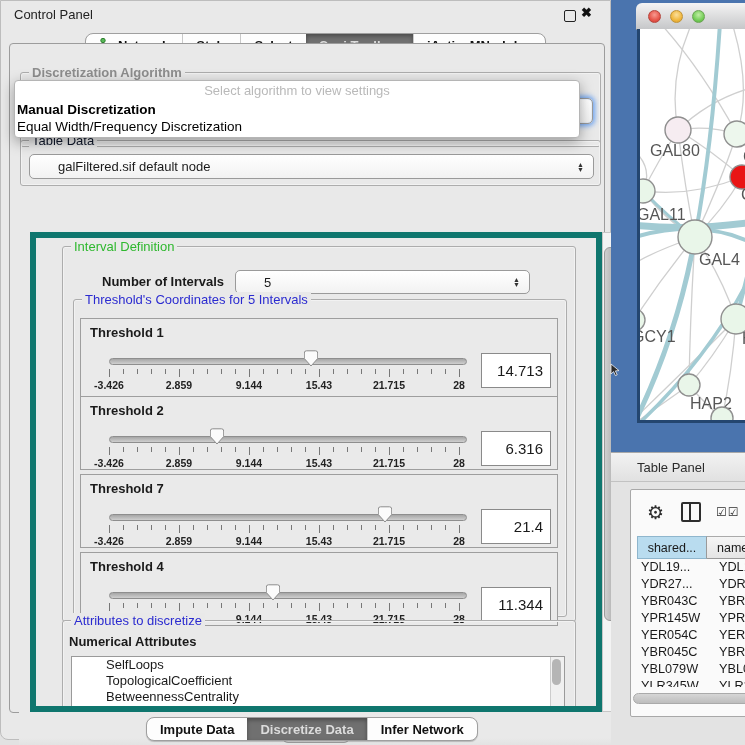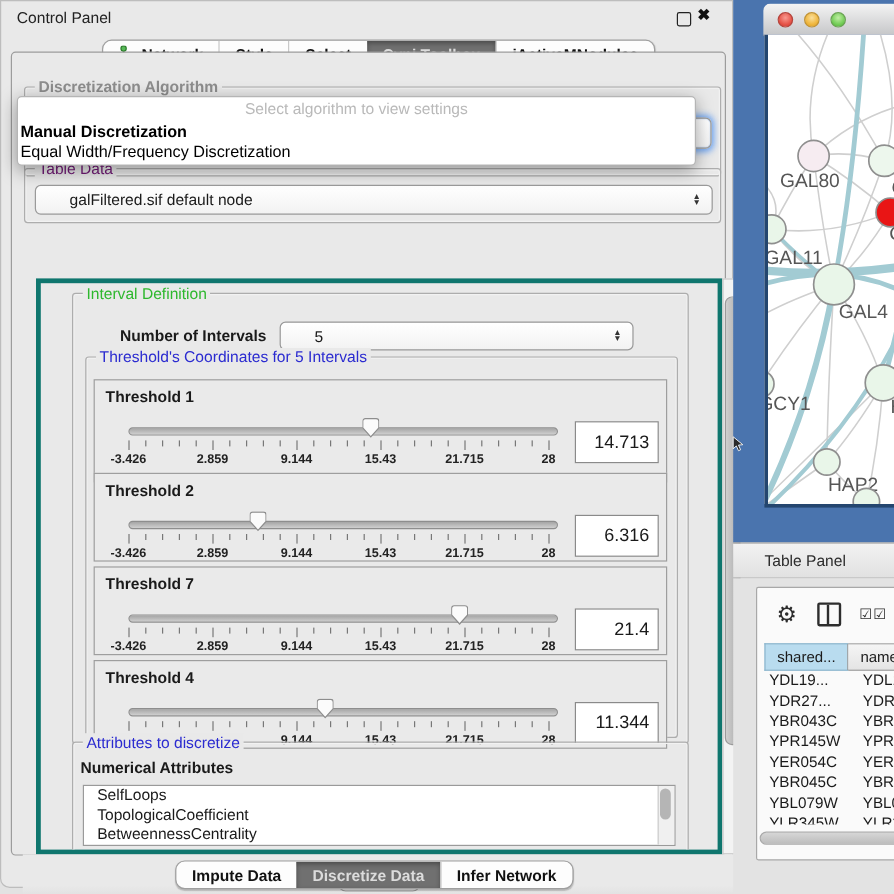--- a/index.html
+++ b/index.html
@@ -34,36 +34,36 @@
   .stepper{display:flex;flex-direction:column;line-height:5px;font-size:7px;color:#333;margin-right:9px;}
   
   .popup{left:13px;top:79px;width:566px;height:58px;background:#fff;border:1px solid #b5b5b5;
          border-radius:4px;box-shadow:0 4px 14px rgba(0,0,0,.35);z-index:60;box-sizing:border-box;}
   .pprompt{height:20px;line-height:20px;text-align:center;color:#b9b9b9;font-size:13px;}
   .popt{height:17px;line-height:17px;padding-left:2px;font-size:13.5px;color:#000;white-space:nowrap;}
   .popt.b{font-weight:bold;}
   .algocombo{left:25px;top:97px;width:567px;height:26px;z-index:10;
              box-shadow:0 0 5px 2px rgba(88,153,245,.85),inset 0 0 1px #5a96e8;}
   
-  .viewport{left:20px;top:188px;width:572px;height:480px;border:4px solid #0f766e;background:#e9e9e9;
+  .viewport{left:20px;top:188px;width:572px;height:480px;border:6px solid #0f766e;background:#e9e9e9;
             box-sizing:border-box;overflow:hidden;}
   .vsb{left:592px;top:188px;width:15px;height:480px;background:#f3f3f3;border:1px solid #c6c6c6;box-sizing:border-box;}
   .vsb .thumb{position:absolute;left:1px;top:14px;width:11px;height:372px;border:1px solid #9a9a9a;
               border-radius:6px;background:linear-gradient(to right,#cfcfcf,#a9a9a9);}
   
   .tbox{position:absolute;border:1px solid #9e9e9e;background:#eaeaea;box-sizing:border-box;}
   .tlabel{position:absolute;left:9px;top:6px;font-size:13px;font-weight:bold;}
   .track{position:absolute;height:5px;border:1px solid #8e8e8e;border-radius:4px;
          background:linear-gradient(#a6a6a6,#cfcfcf);}
   .thumb-svg{position:absolute;width:14px;height:17px;}
   .tick{position:absolute;width:1px;background:#777;}
   .tickl{position:absolute;font-size:10.5px;font-weight:bold;color:#222;transform:translateX(-50%);white-space:nowrap;}
   .vbox{position:absolute;background:#fff;border:1.5px solid #8a8a8a;font-size:15px;
         display:flex;align-items:center;justify-content:flex-end;padding-right:7px;box-sizing:border-box;}
-  .attr-item{padding-left:11px;font-size:13px;line-height:16px;white-space:nowrap;}
+  .attr-item{padding-left:34px;font-size:13px;line-height:16px;white-space:nowrap;}
   .alist{position:absolute;background:#fff;border:1px solid #9a9a9a;overflow:hidden;box-sizing:border-box;}
   .alist .sb{position:absolute;right:0;top:0;width:13px;height:100%;background:#f0f0f0;border-left:1px solid #ccc;}
   .alist .sb i{position:absolute;left:1px;top:2px;width:9px;height:26px;background:#b5b5b5;border-radius:5px;}
   .apply-strip{left:9px;top:668px;width:594px;height:43px;background:linear-gradient(#e9e9e9 60%,#dadada);}
   .btn{left:272px;top:674px;width:66px;height:23px;background:linear-gradient(#fefefe,#e8e8e8);
        border:1px solid #9b9b9b;border-radius:6px;font-size:14px;display:flex;align-items:center;justify-content:center;}
   .btabbar{left:145px;top:716px;height:22px;display:flex;background:#fdfdfd;border:1px solid #9f9f9f;
            border-radius:8px;overflow:hidden;box-shadow:0 1px 1px rgba(0,0,0,.2);z-index:5;}
   
   .netframe{left:611px;top:0;width:134px;height:452px;background:#4a74ae;}
@@ -136,21 +136,21 @@
         </div>
       </div>
 
     <div class="abs ipanel">
 
       <div class="abs group" style="left:10px;top:28px;width:579px;height:73px;">
         <span class="gtitle gray-t">Discretization Algorithm</span>
       </div>
 
       <div class="abs group" style="left:10px;top:96px;width:579px;height:44px;">
-        <span class="gtitle" style="color:#701a75;">Table Data</span>
+        <span class="gtitle" style="color:#0f172a;">Table Data</span>
         <div class="combo" style="position:absolute;left:8px;top:13px;width:565px;height:25px;">
           <span class="ctext">galFiltered.sif default node</span>
           <span class="stepper">
               <span>▲</span>
               <span>▼</span>
             </span>
         </div>
       </div>
 
       <div class="abs viewport" id="viewport">

